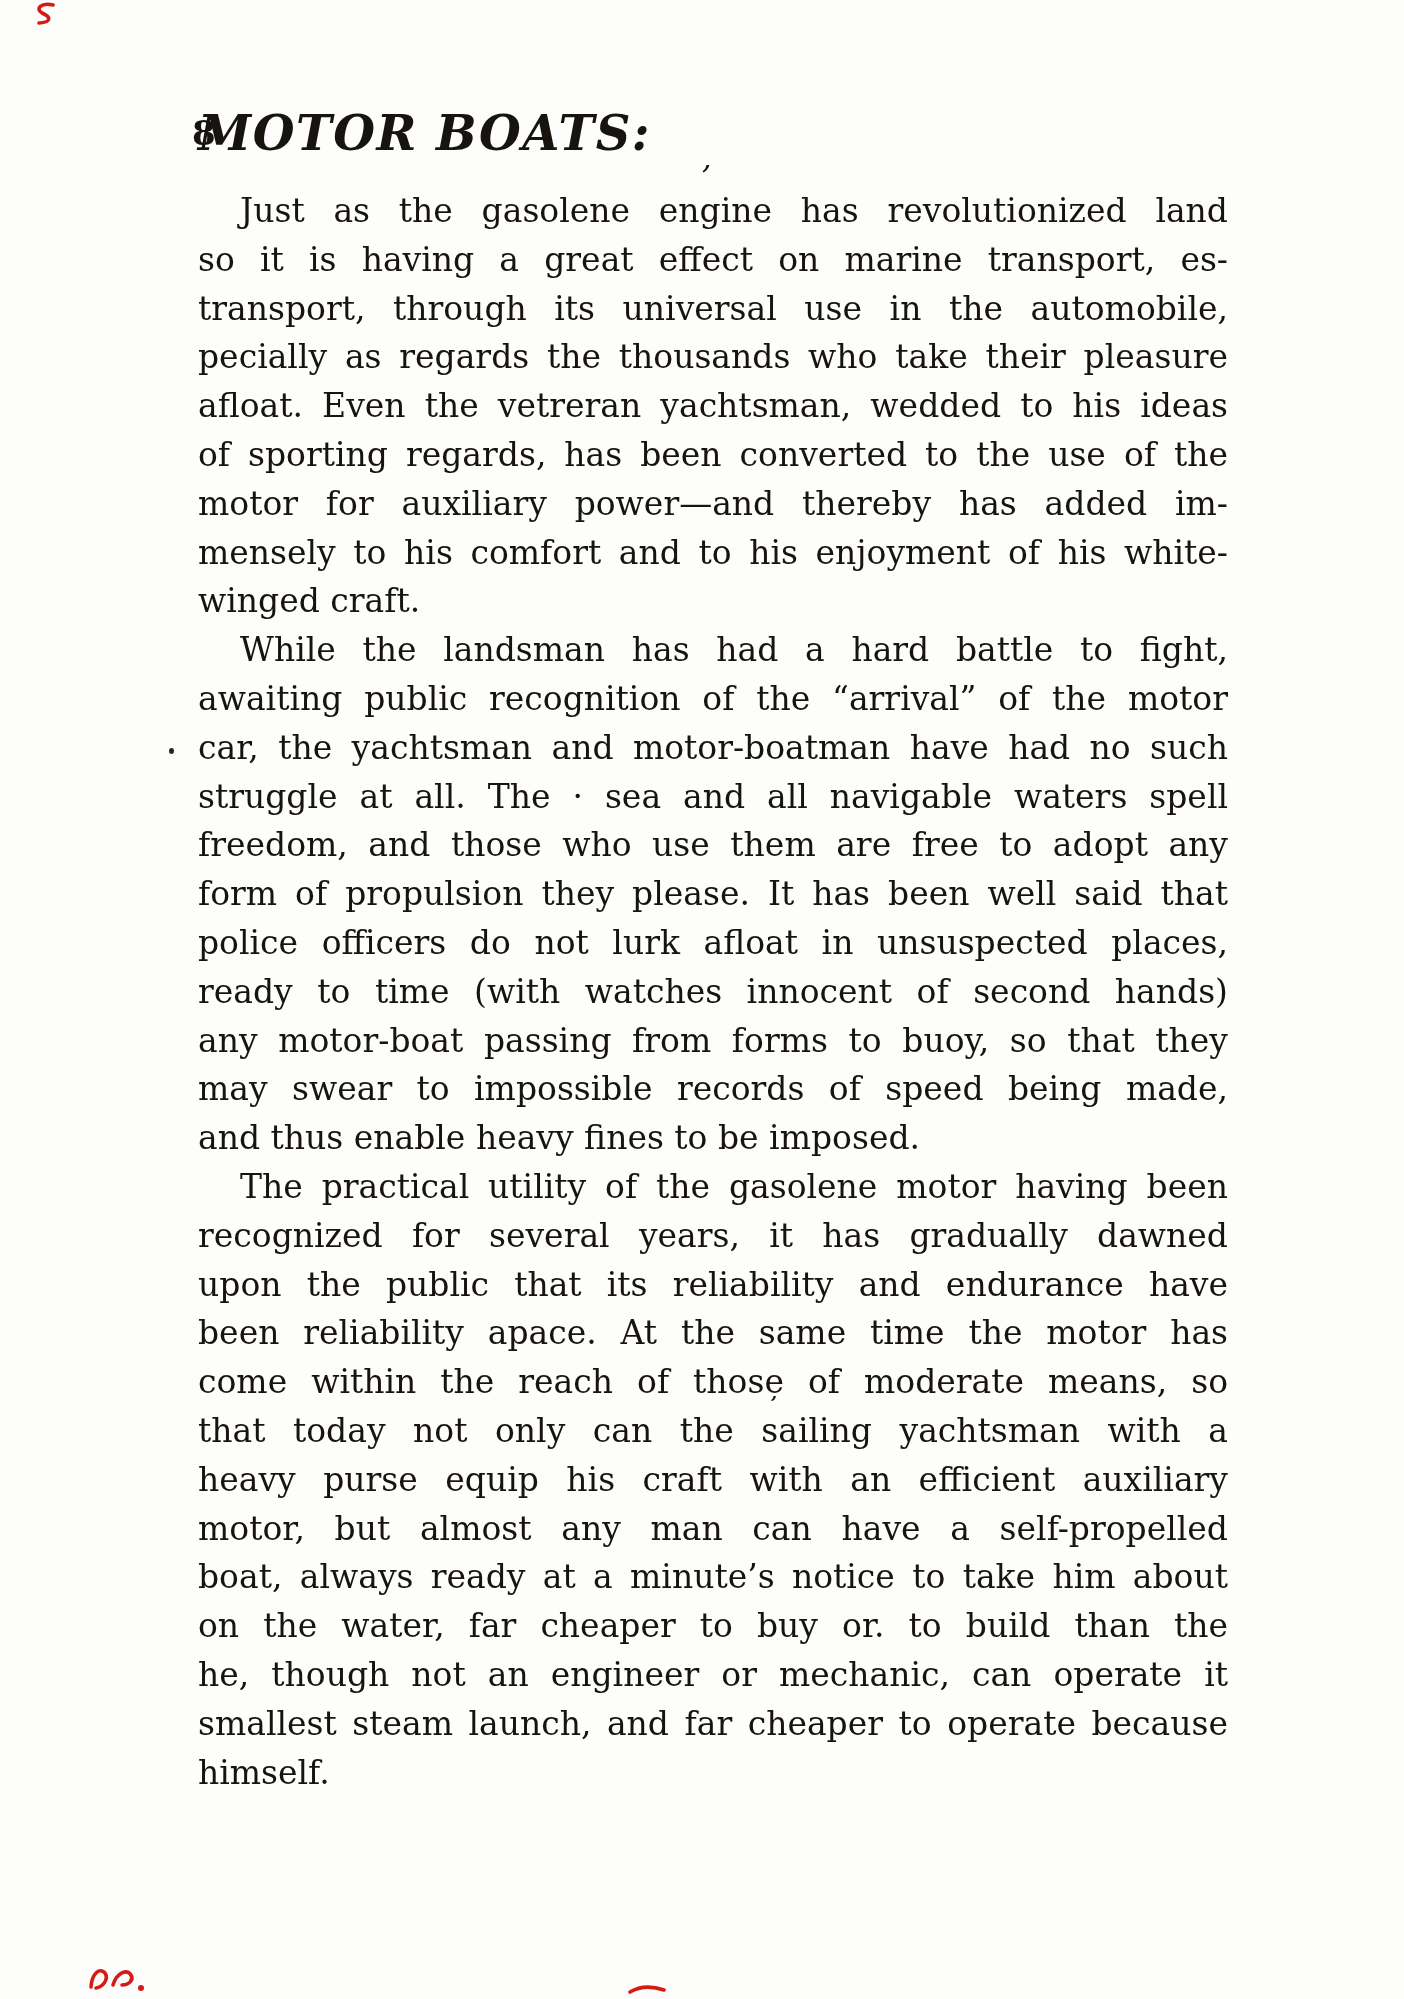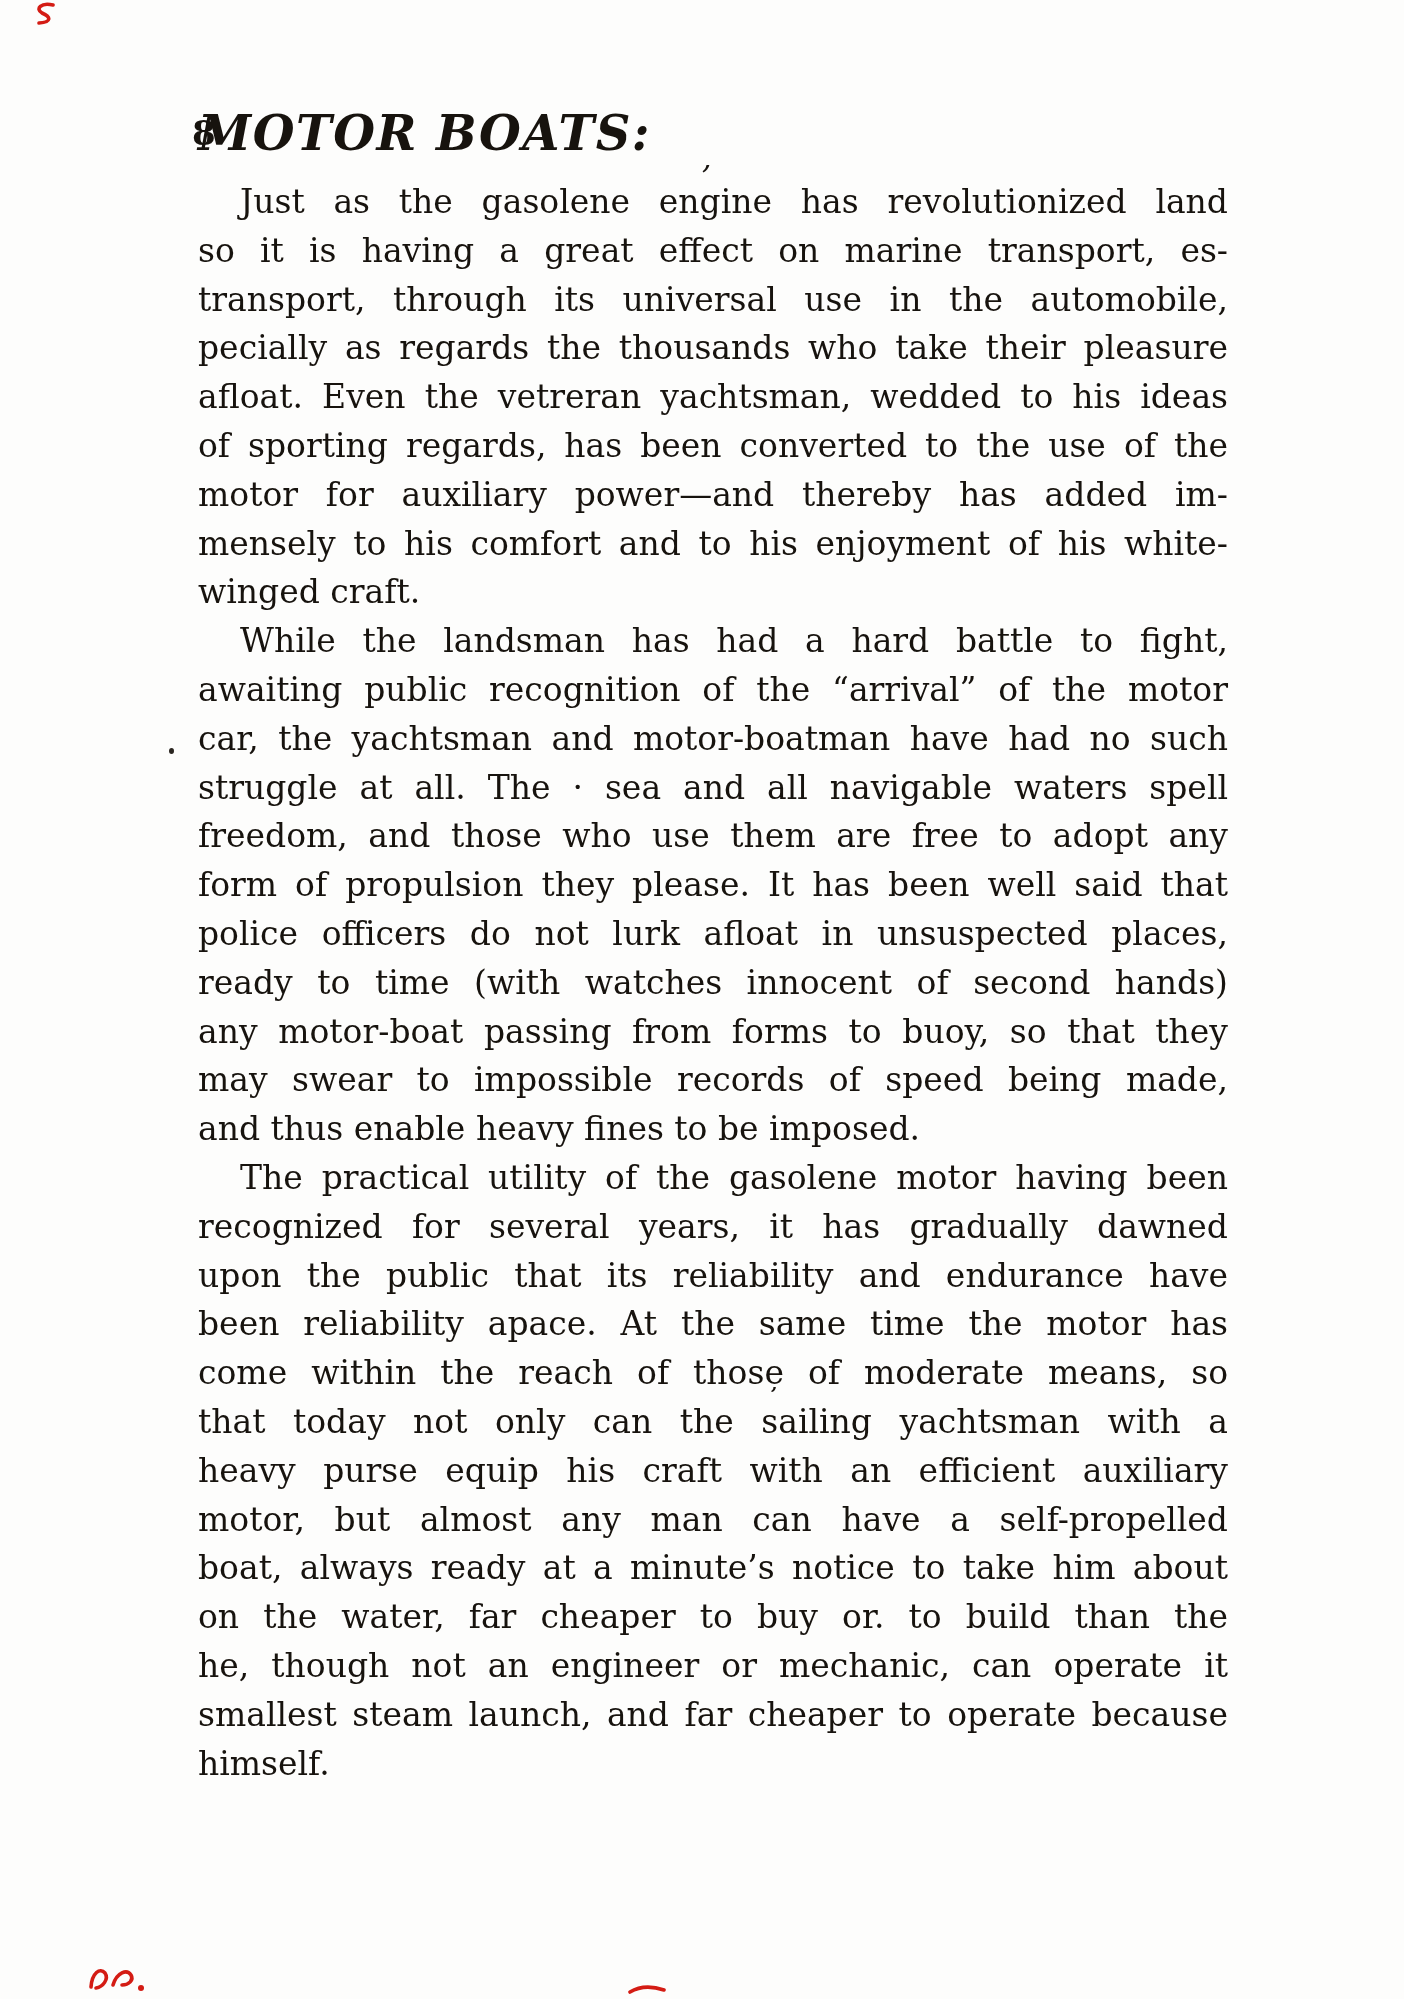--- a/index.html
+++ b/index.html
@@ -46,21 +46,21 @@
     left: 702px;
     top: 140px;
     font-size: 30px;
     font-style: italic;
     color: #17130e;
   }
   
   .body {
     position: absolute;
     left: 198px;
-    top: 178px;
+    top: 187px;
     width: 1030px;
     font-size: 33px;
   }
   .para + .para { }
   .line {
     line-height: 48.8px;
     text-align: justify;
     text-align-last: justify;
   }
   .line.first { text-indent: 42px; }

